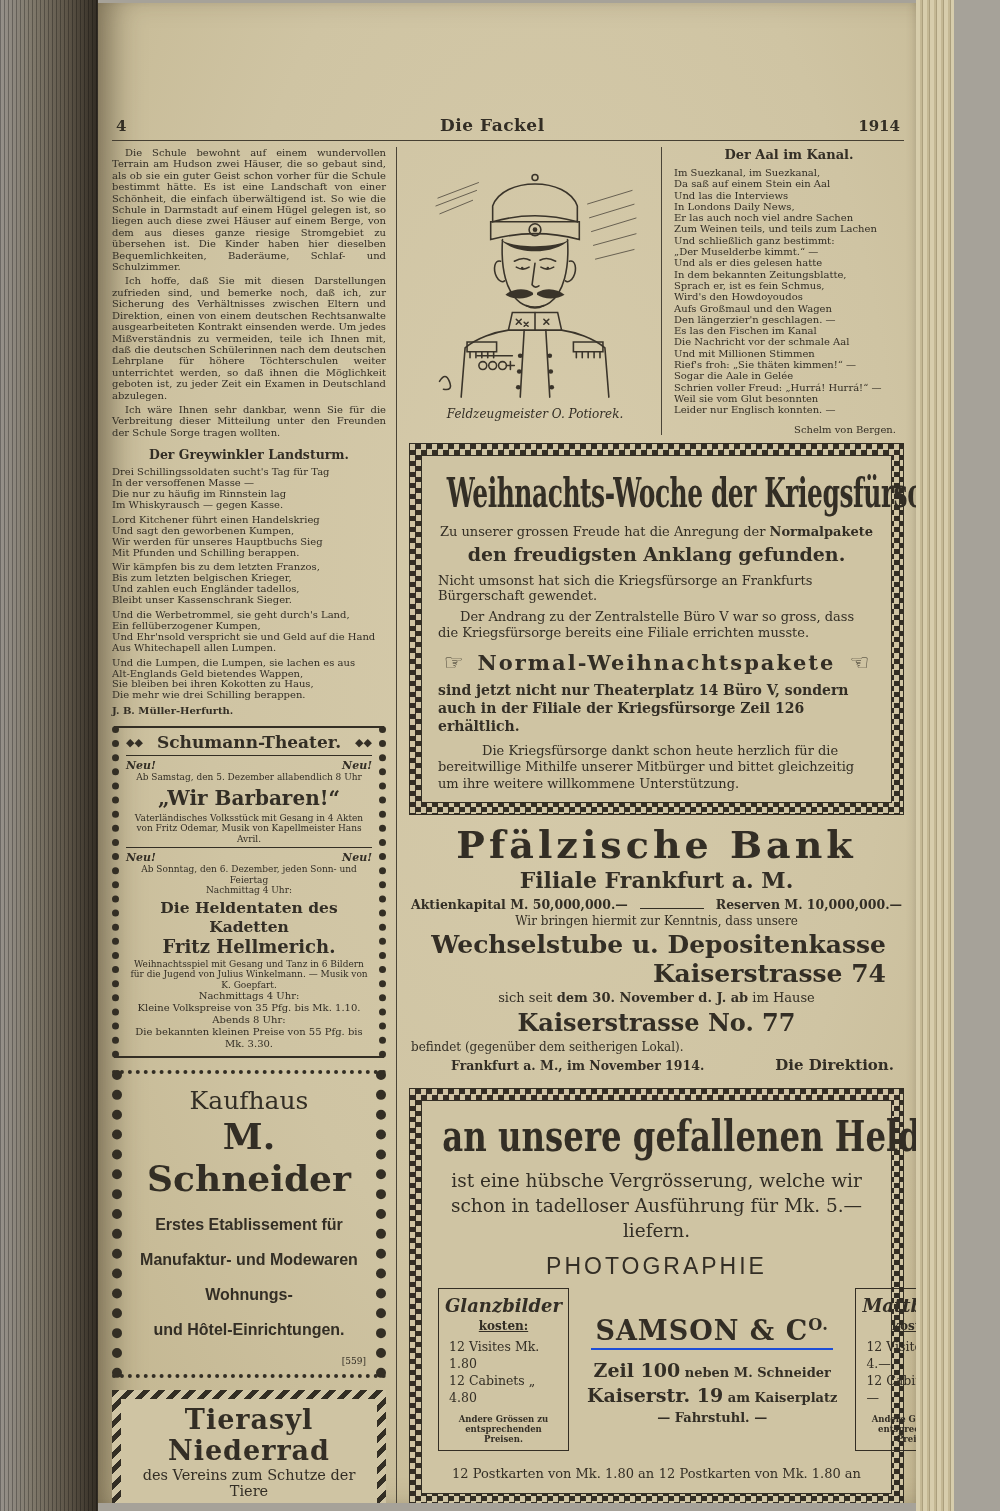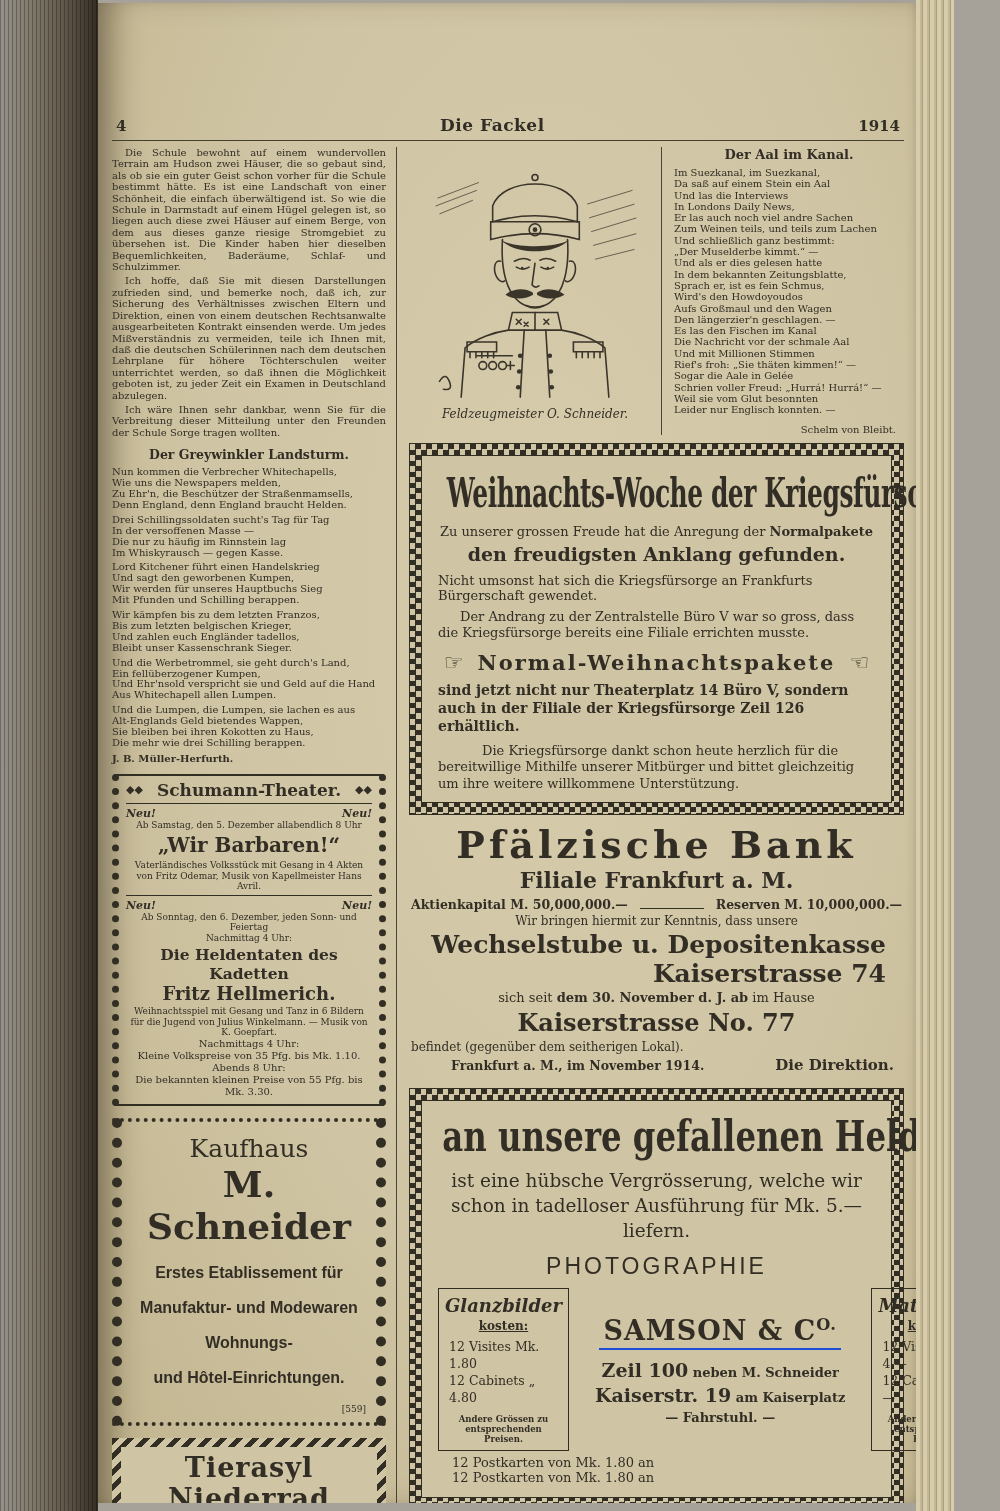--- a/index.html
+++ b/index.html
@@ -130,24 +130,24 @@
   .ph-photographie{text-align:center;font-family:"Liberation Sans",sans-serif;font-size:23px;letter-spacing:3px;margin:2px 0 8px 0;}
   .ph-row{display:flex;gap:10px;align-items:center;}
   .pbox{border:1.5px solid #332e24;padding:6px 6px;width:148px;box-sizing:border-box;text-align:center;}
   .pbox-title{font-weight:bold;font-style:italic;font-size:18px;margin-bottom:3px;}
   .pbox-kosten{font-weight:bold;font-size:12px;text-decoration:underline;margin-bottom:5px;}
   .pbox-row{font-size:12.5px;line-height:17px;text-align:left;padding-left:4px;}
   .pbox-note{font-size:8.5px;font-weight:bold;line-height:10px;margin-top:8px;}
   .psam{flex:1;text-align:center;padding:0 4px;}
   .sam-name{display:inline-block;font-weight:bold;font-size:27px;letter-spacing:1px;border-bottom:2px solid #1d4ed8;padding:0 4px 2px 4px;margin-bottom:6px;white-space:nowrap;}
   .sam-sup{font-size:60%;vertical-align:super;}
-  .sam-addr{font-size:13px;font-weight:bold;margin:3px 12px;white-space:nowrap;}
+  .sam-addr{font-size:13px;font-weight:bold;margin:3px 4px;white-space:nowrap;}
   .sam-big{font-size:19px;}
   .sam-fahr{font-size:13px;font-weight:bold;margin-top:4px;}
-  .ph-post{display:flex;justify-content:space-between;font-size:13px;margin-top:4px;padding:0 14px 2px 14px;flex-direction:column;}
+  .ph-post{display:flex;justify-content:space-between;font-size:13px;margin-top:15px;padding:0 14px 2px 14px;}
   
   .sketch{stroke:#3a342a;fill:none;stroke-width:1.6;stroke-linecap:round;}
   .sketch-fill{fill:#3a342a;stroke:none;}
   .sketch-thin{stroke:#4a443a;fill:none;stroke-width:.8;}
 </style>
 </head>
 <body>
 
 <div class="scan">
   <div class="spine"></div>
@@ -166,26 +166,20 @@
 
       <div class="col-left">
 
         <div>
             <p class="body-par">Die Schule bewohnt auf einem wundervollen Terrain am Hudson zwei Häuser, die so gebaut sind, als ob sie ein guter Geist schon vorher für die Schule bestimmt hätte. Es ist eine Landschaft von einer Schönheit, die einfach überwältigend ist. So wie die Schule in Darmstadt auf einem Hügel gelegen ist, so liegen auch diese zwei Häuser auf einem Berge, von dem aus dieses ganze riesige Stromgebiet zu übersehen ist. Die Kinder haben hier dieselben Bequemlichkeiten, Baderäume, Schlaf- und Schulzimmer.</p>
             <p class="body-par">Ich hoffe, daß Sie mit diesen Darstellungen zufrieden sind, und bemerke noch, daß ich, zur Sicherung des Verhältnisses zwischen Eltern und Direktion, einen von einem deutschen Rechtsanwalte ausgearbeiteten Kontrakt einsenden werde. Um jedes Mißverständnis zu vermeiden, teile ich Ihnen mit, daß die deutschen Schülerinnen nach dem deutschen Lehrplane für höhere Töchterschulen weiter unterrichtet werden, so daß ihnen die Möglichkeit geboten ist, zu jeder Zeit ein Examen in Deutschland abzulegen.</p>
             <p class="body-par">Ich wäre Ihnen sehr dankbar, wenn Sie für die Verbreitung dieser Mitteilung unter den Freunden der Schule Sorge tragen wollten.</p>
           </div>
 
         <h3 class="poem-title">Der Greywinkler Landsturm.</h3>
-        <div class="stanza">
-            <div class="pline">Nun kommen die Verbrecher Whitechapells,</div>
-            <div class="pline">Wie uns die Newspapers melden,</div>
-            <div class="pline">Zu Ehr'n, die Beschützer der Straßenmamsells,</div>
-            <div class="pline">Denn England, denn England braucht Helden.</div>
-          </div>
         <div class="stanza">
             <div class="pline">Drei Schillingssoldaten sucht's Tag für Tag</div>
             <div class="pline">In der versoffenen Masse —</div>
             <div class="pline">Die nur zu häufig im Rinnstein lag</div>
             <div class="pline">Im Whiskyrausch — gegen Kasse.</div>
           </div>
         <div class="stanza">
             <div class="pline">Lord Kitchener führt einen Handelskrieg</div>
             <div class="pline">Und sagt den geworbenen Kumpen,</div>
             <div class="pline">Wir werden für unseres Hauptbuchs Sieg</div>
@@ -323,21 +317,21 @@
                 <circle class="sketch-fill" cx="132" cy="244" r="2.4"></circle>
 
               <path class="sketch" d="M56,212 L92,212" stroke-width="3"></path>
               <circle class="sketch" cx="62" cy="222" r="4"></circle>
                 <circle class="sketch" cx="72" cy="222" r="4"></circle>
                 <circle class="sketch" cx="82" cy="222" r="4"></circle>
               <path class="sketch" d="M90,218 v8 M86,222 h8"></path>
 
               <path class="sketch" stroke-width="1.1" d="M18,238 q6,-10 10,0 q4,10 -6,8"></path>
             </svg>
-            <div class="portrait-caption">Feldzeugmeister O. Schneider.</div>
+            <div class="portrait-caption">Feldzeugmeister O. Potiorek.</div>
           </div>
 
           <div class="aal-col">
             <div class="aal-title">Der Aal im Kanal.</div>
             <div>
                 <div class="pline">Im Suezkanal, im Suezkanal,</div>
                 <div class="pline">Da saß auf einem Stein ein Aal</div>
                 <div class="pline">Und las die Interviews</div>
                 <div class="pline">In Londons Daily News,</div>
                 <div class="pline">Er las auch noch viel andre Sachen</div>
@@ -352,21 +346,21 @@
                 <div class="pline">Den längerzier'n geschlagen. —</div>
                 <div class="pline">Es las den Fischen im Kanal</div>
                 <div class="pline">Die Nachricht vor der schmale Aal</div>
                 <div class="pline">Und mit Millionen Stimmen</div>
                 <div class="pline">Rief's froh: „Sie thäten kimmen!“ —</div>
                 <div class="pline">Sogar die Aale in Gelée</div>
                 <div class="pline">Schrien voller Freud: „Hurrá! Hurrá!“ —</div>
                 <div class="pline">Weil sie vom Glut besonnten</div>
                 <div class="pline">Leider nur Englisch konnten. —</div>
               </div>
-            <div class="aal-sig">Schelm von Bleibt.</div>
+            <div class="aal-sig">Schelm von Bergen.</div>
           </div>
         </div>
 
         <div class="ornate">
           <div class="ornate-inner">
             <div class="kf-title">Weihnachts-Woche der Kriegsfürsorge.</div>
             <div class="kf-p1"><span>Zu unserer grossen Freude hat die Anregung der </span><b>Normalpakete</b></div>
             <div class="kf-p2">den freudigsten Anklang gefunden.</div>
             <div class="kf-p3">Nicht umsonst hat sich die Kriegsfürsorge an Frankfurts Bürgerschaft gewendet.</div>
             <div class="kf-p4">Der Andrang zu der Zentralstelle Büro V war so gross, dass die Kriegsfürsorge bereits eine Filiale errichten musste.</div>

